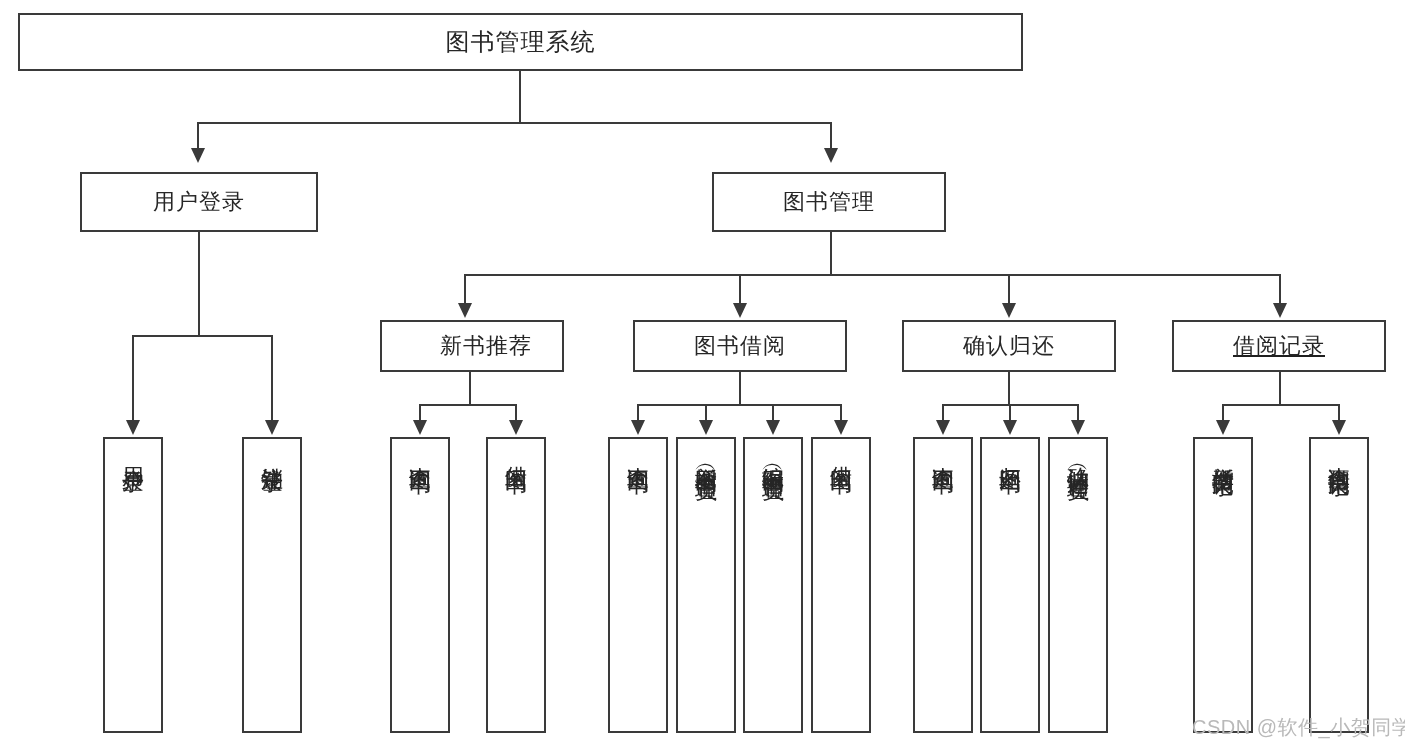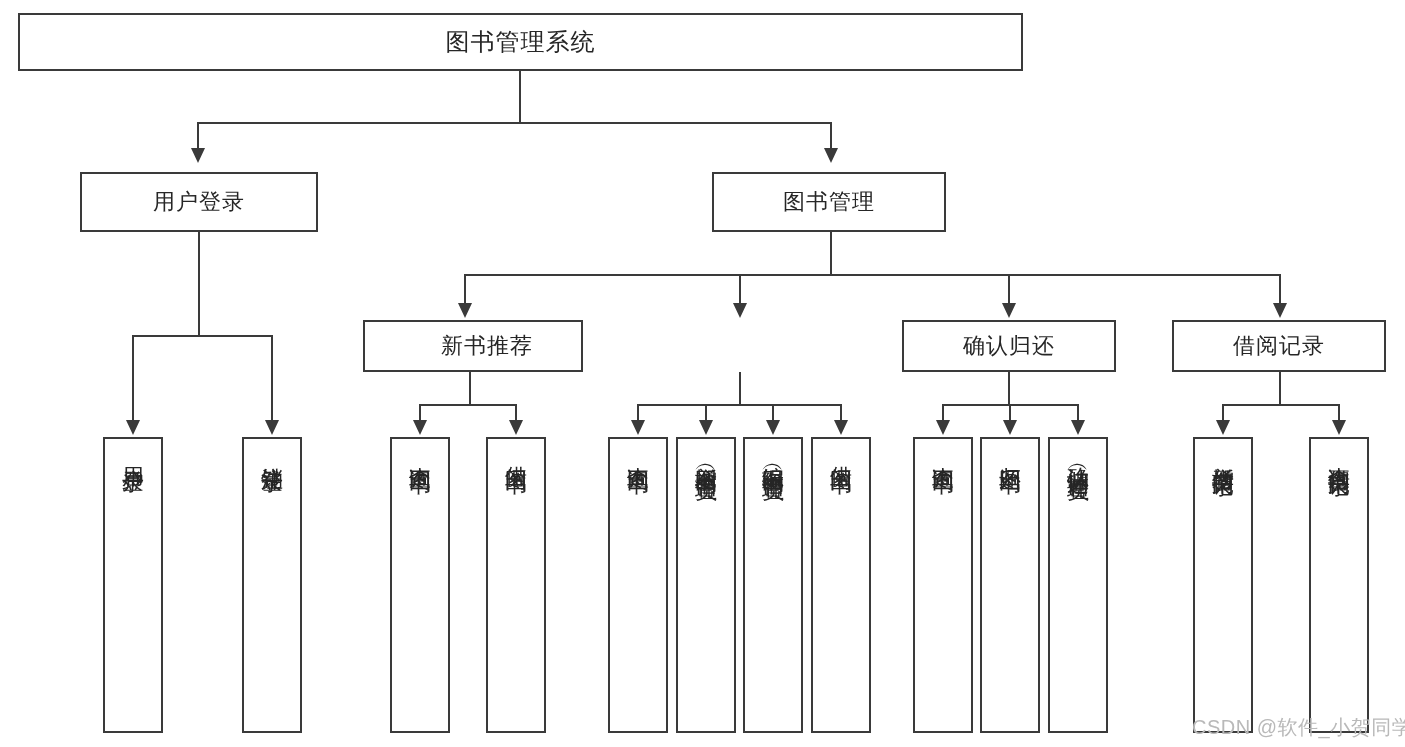--- a/index.html
+++ b/index.html
@@ -122,27 +122,30 @@
 
   <div class="vline" style="left:739px;top:274px;height:31px;"></div>
   <div class="arrow" style="left:733px;top:303px;"></div>
 
   <div class="vline" style="left:1008px;top:274px;height:31px;"></div>
   <div class="arrow" style="left:1002px;top:303px;"></div>
 
   <div class="vline" style="left:1279px;top:274px;height:31px;"></div>
   <div class="arrow" style="left:1273px;top:303px;"></div>
 
-  <div class="node level2" style="left:363px;top:320px;width:220px;height:52px;padding-left:28px;">
+  <div class="node level2" style="left:380px;top:320px;width:184px;height:52px;padding-left:28px;">
     <span class="label">新书推荐</span>
+  </div>
+  <div class="node level2" style="left:633px;top:320px;width:214px;height:52px;">
+    <span class="label">图书借阅</span>
   </div>
   <div class="node level2" style="left:902px;top:320px;width:214px;height:52px;">
     <span class="label">确认归还</span>
   </div>
-  <div class="node level2" style="left:1172px;top:320px;width:214px;height:52px;">
+  <div class="node level2" style="left:1172px;top:320px;width:214px;height:52px;text-decoration:underline;">
     <span class="label">借阅记录</span>
   </div>
 
   <div class="vline" style="left:469px;top:372px;height:33px;"></div>
   <div class="hline" style="left:419px;top:404px;width:97px;"></div>
   <div class="vline" style="left:419px;top:404px;height:18px;"></div>
   <div class="arrow" style="left:413px;top:420px;"></div>
   <div class="vline" style="left:515px;top:404px;height:18px;"></div>
   <div class="arrow" style="left:509px;top:420px;"></div>
 

